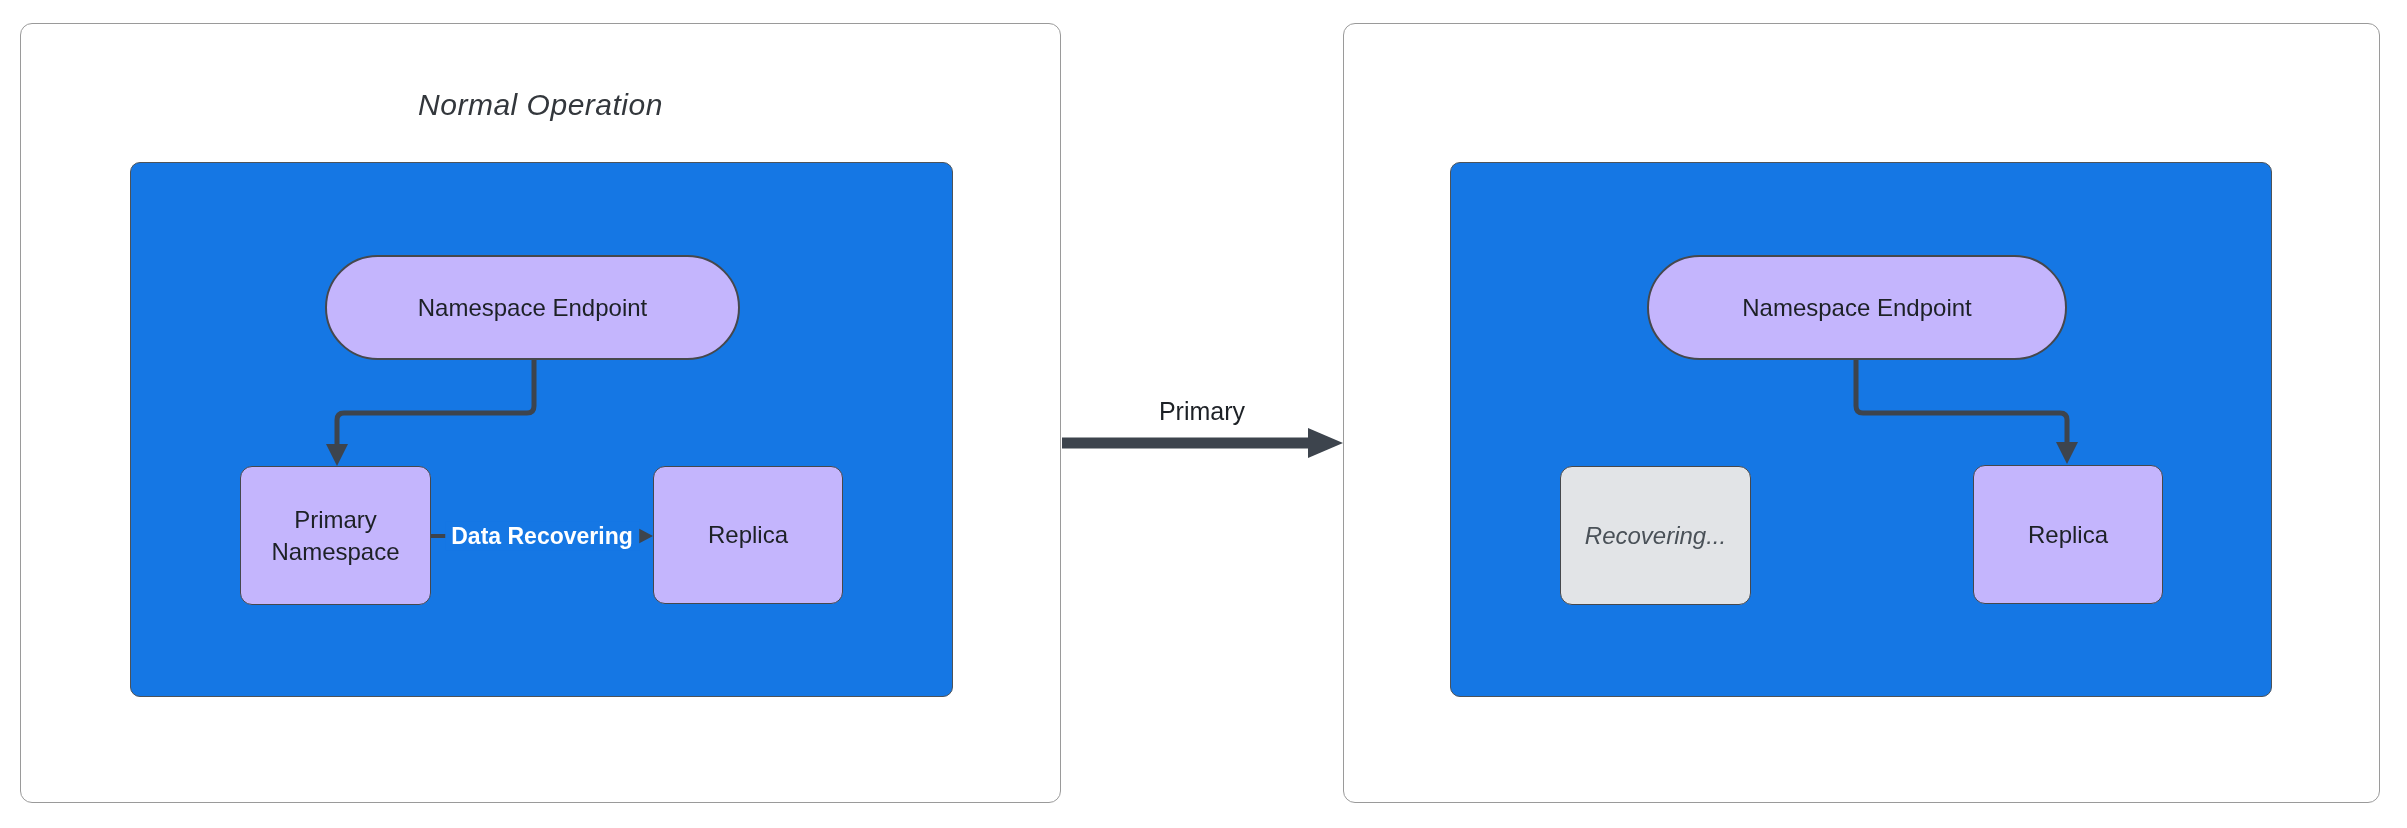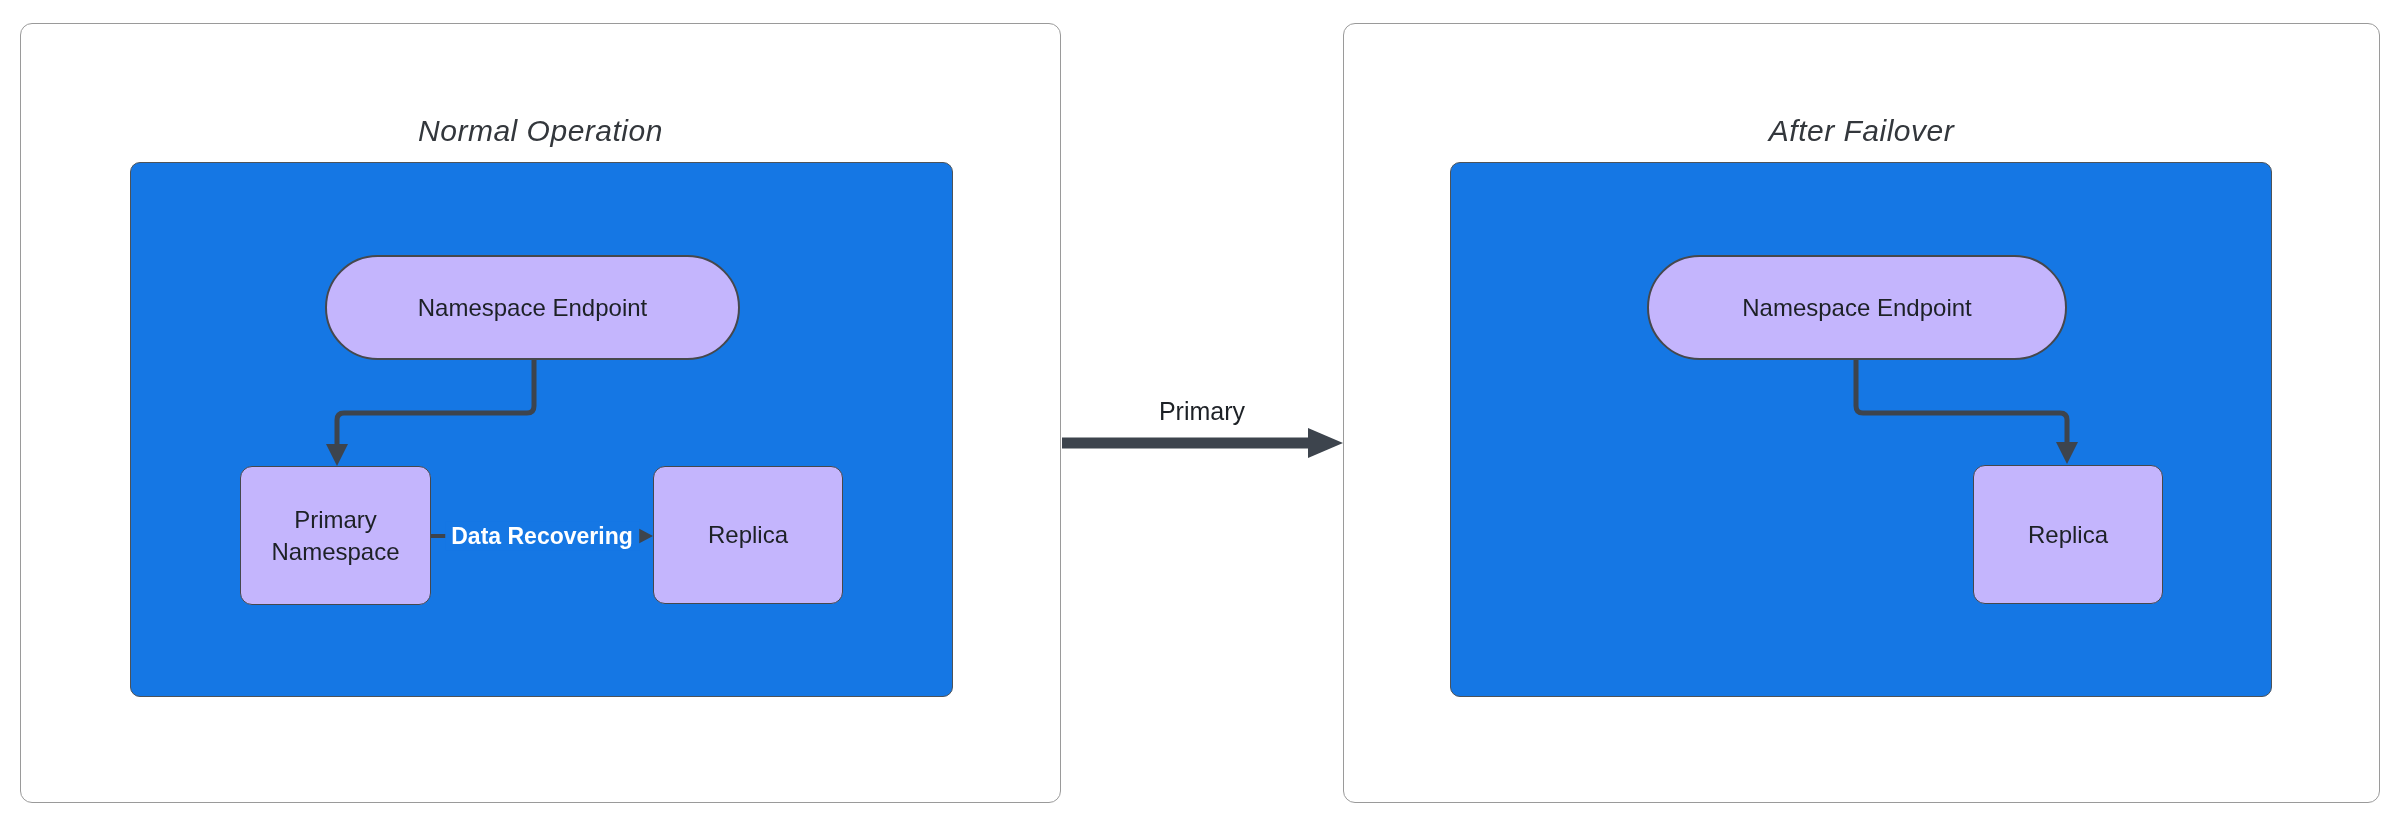--- a/index.html
+++ b/index.html
@@ -11,21 +11,21 @@
     --recovering-text:#4a5158;
     --title-text:#33373c;
     --node-text:#1d2126;
     --edge-label-text:#ffffff;
   }
   html,body{margin:0;padding:0;background:#ffffff;}
   body{font-family:"Liberation Sans","DejaVu Sans",sans-serif;}
   .canvas{position:relative;width:2407px;height:828px;background:#ffffff;overflow:hidden;}
 
   .panel{position:absolute;background:#ffffff;border:1px solid var(--panel-border);border-radius:12px;box-sizing:border-box;}
-  .panel-title{position:absolute;text-align:center;font-style:italic;font-size:30px;color:var(--title-text);letter-spacing:.5px;margin-top:26px;}
+  .panel-title{position:absolute;text-align:center;font-style:italic;font-size:30px;color:var(--title-text);letter-spacing:.5px;}
 
   .cluster{position:absolute;background:var(--container-blue);border:1.5px solid #4d5359;border-radius:10px;box-sizing:border-box;}
 
   .node{position:absolute;display:flex;align-items:center;justify-content:center;text-align:center;
         background:#c4b5fd;border:1.6px solid var(--node-border);box-sizing:border-box;
         font-size:24px;color:var(--node-text);line-height:1.3;}
   .pill{border-radius:60px;border-width:2px;}
   .rect{border-radius:12px;padding:6px 14px;}
   .recovering{background:var(--recovering-fill);font-style:italic;color:var(--recovering-text);}
 
@@ -38,21 +38,20 @@
 <body>
 
 <div class="canvas">
 
   <section class="panel" style="left:20px;top:23px;width:1041px;height:780px;"></section>
   <div class="panel-title" style="left:20px;top:88px;width:1041px;">Normal Operation</div>
 
   <div class="cluster" style="left:130px;top:162px;width:823px;height:535px;"></div>
 
   <section class="panel" style="left:1343px;top:23px;width:1037px;height:780px;"></section>
-  <div class="panel-title" style="left:1343px;top:88px;width:1037px;">After Failover</div>
 
   <div class="cluster" style="left:1450px;top:162px;width:822px;height:535px;"></div>
 
   <svg class="arrows" width="2407" height="828" viewBox="0 0 2407 828">
 
     <g>
       <path d="M534 358 L534 406 Q534 413 527 413 L344 413 Q337 413 337 420 L337 448" fill="none" stroke="var(--arrow-dark)" stroke-width="5"></path>
       <path d="M337 466 L326 444 L348 444 Z" fill="var(--arrow-dark)"></path>
     </g>
 
@@ -85,18 +84,21 @@
   </div>
 
   <div class="edge-label" style="left:542px;top:536px;">Data Recovering</div>
 
   <div class="transition-label" style="left:1202px;top:397px;">Primary</div>
 
   <div class="node pill" style="left:1647px;top:255px;width:420px;height:105px;">
     <span>Namespace Endpoint</span>
   </div>
 
+  <div class="node rect recovering" style="left:1560px;top:466px;width:191px;height:139px;">
+    <span>Recovering...</span>
+  </div>
 
   <div class="node rect" style="left:1973px;top:465px;width:190px;height:139px;">
     <span>Replica</span>
   </div>
 
 </div>
 
 </body></html>

